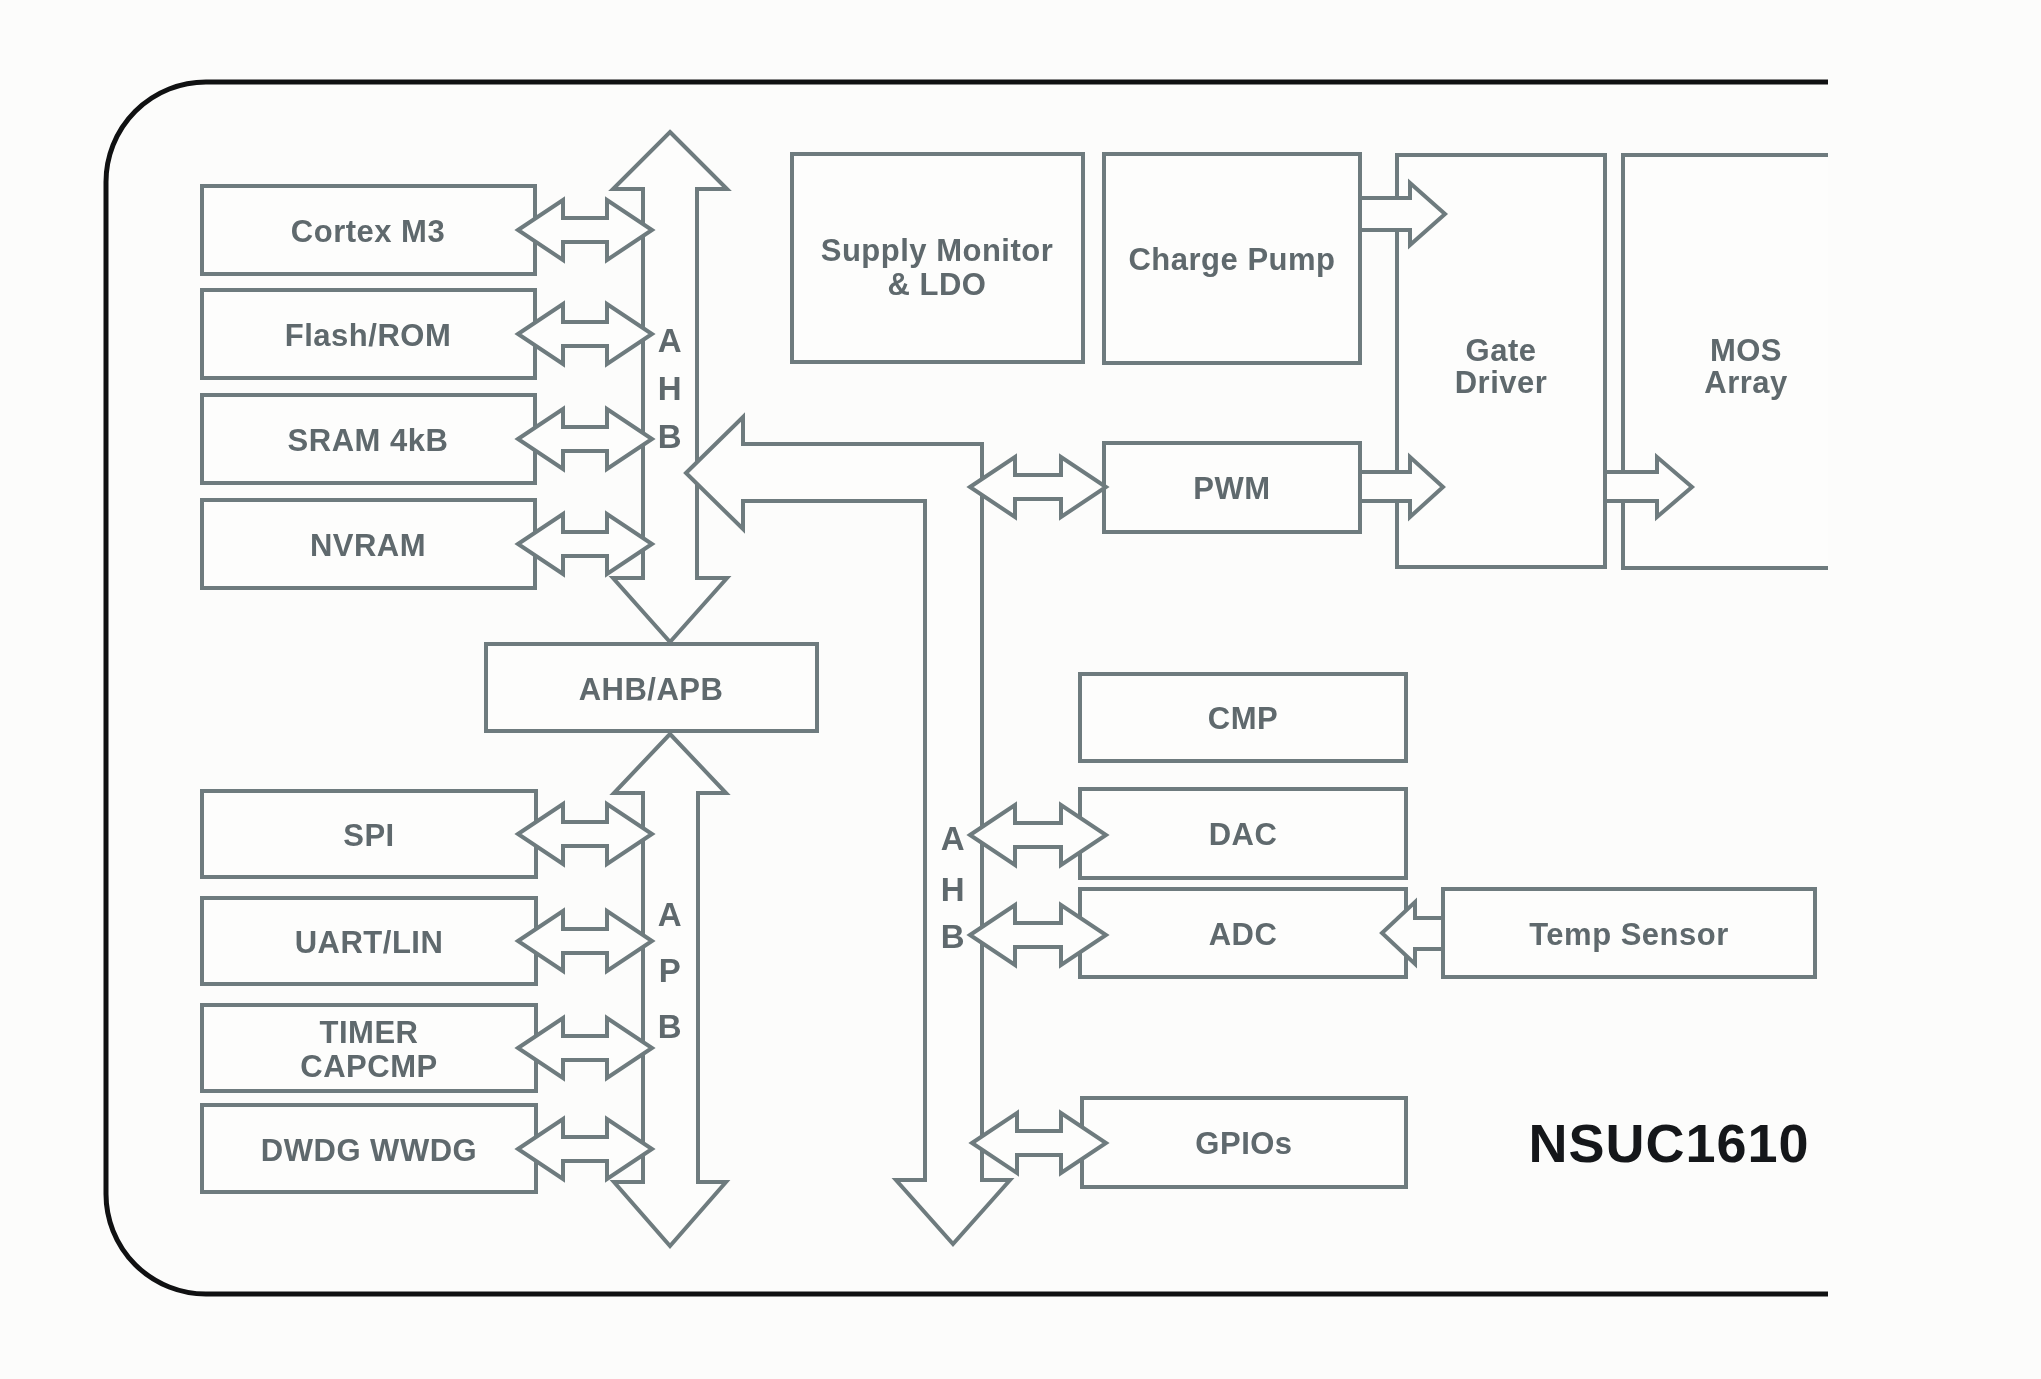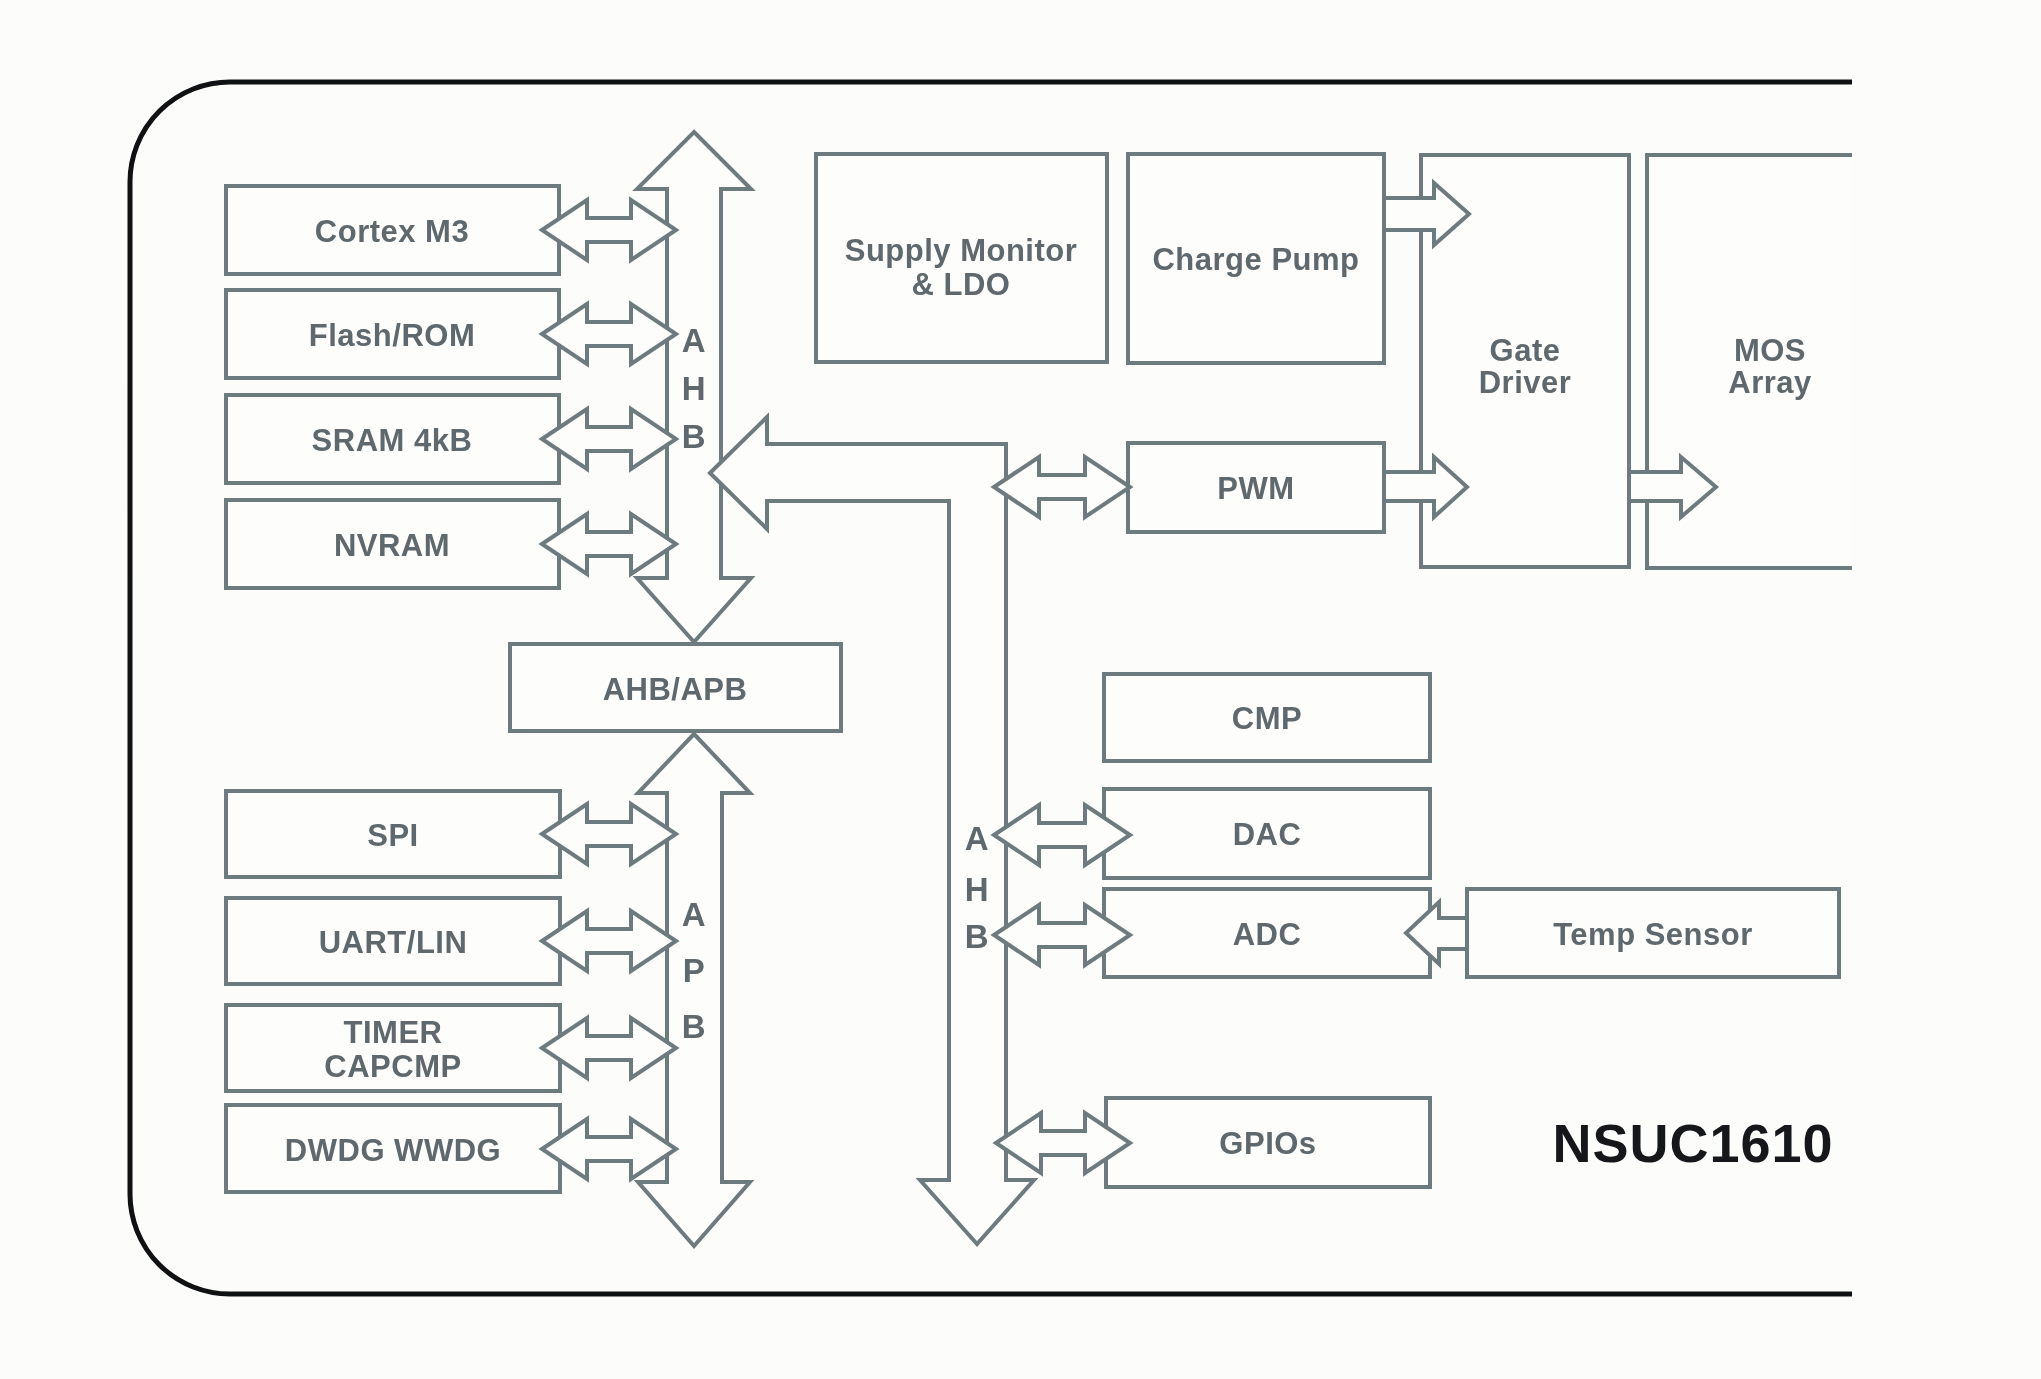--- a/index.html
+++ b/index.html
@@ -6,21 +6,20 @@
     margin: 0;
     padding: 0;
     background: #fcfcfb;
   }
   .canvas {
     position: relative;
     width: 1828px;
     height: 1379px;
     background: #fcfcfb;
     overflow: hidden;
-    padding-left: 24px;
   }
   svg { display: block; width: 2041px; height: 1379px; }
 
   .outer-frame {
     fill: none;
     stroke: #101112;
     stroke-width: 5;
   }
   .block {
     fill: #fdfdfc;

